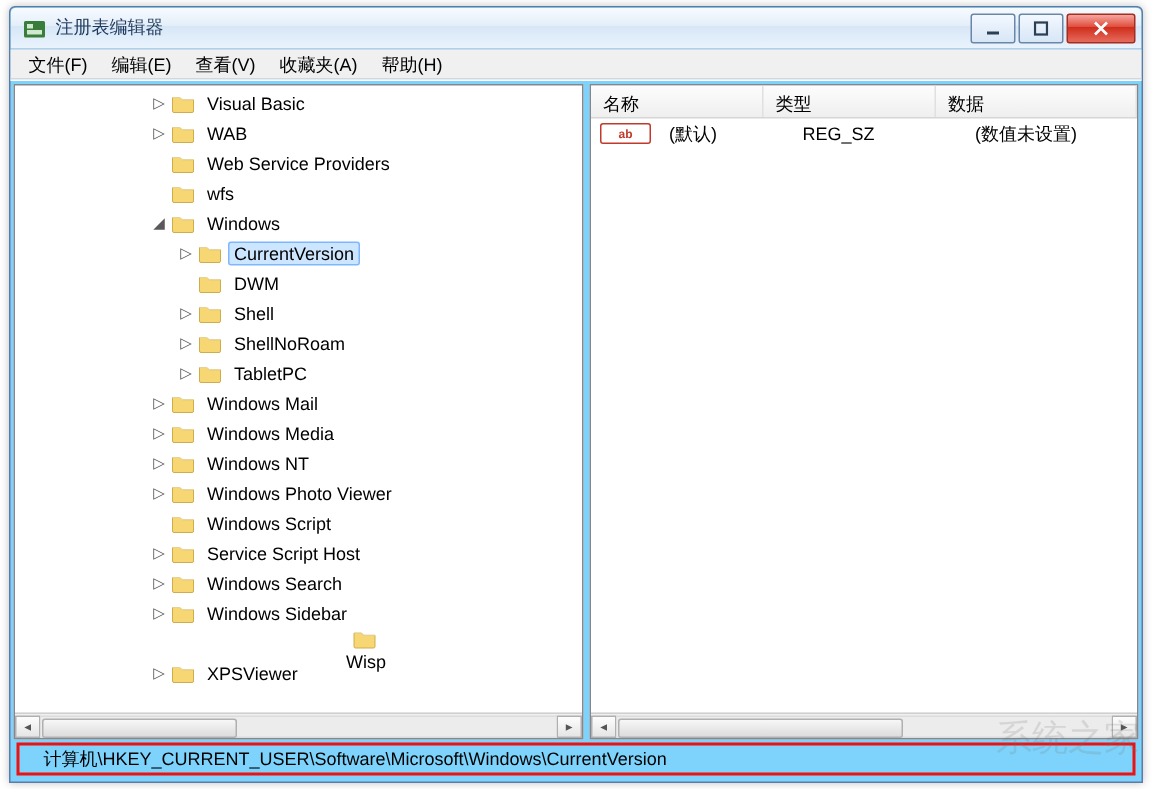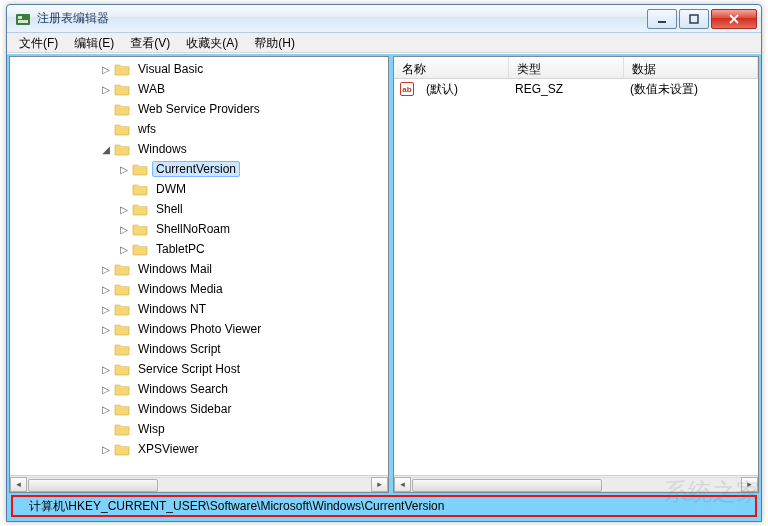--- a/index.html
+++ b/index.html
@@ -32,21 +32,21 @@
 
 .hscroll { height:17px; background:#f0f0f0; border-top:1px solid #cfcfcf; display:flex; align-items:center;}
 .hscroll .btn{ width:17px;height:15px;border:1px solid #b0b0b0; background:linear-gradient(#fdfdfd,#e5e5e5); display:flex;align-items:center;justify-content:center;font-size:9px;color:#555;}
 .hscroll .track{ flex:1;height:15px;background:#ececec;border-top:1px solid #dcdcdc;border-bottom:1px solid #dcdcdc;position:relative;}
 .hscroll .thumb{position:absolute;top:1px;height:13px;background:linear-gradient(#f7f7f7,#dcdcdc);border:1px solid #b0b0b0;border-radius:2px;}
 
 .listhdr { height:22px; display:flex; background:linear-gradient(#fdfdfd,#efefef); border-bottom:1px solid #d6d6d6;}
 .listhdr .col { padding:4px 8px; border-right:1px solid #e0e0e0; }
 .listrow { display:flex; align-items:center; height:20px; }
 .listrow .cell { padding:0 8px; }
-.ab-icon { width:14px;height:14px; margin-left:6px; margin-right:4px; border:1px solid #c0392b; border-radius:2px; display:flex;align-items:center;justify-content:center; font-size:8px; color:#c0392b; font-weight:bold; background:#fff;}
+.ab-icon { width:34px;height:14px; margin-left:6px; margin-right:4px; border:1px solid #c0392b; border-radius:2px; display:flex;align-items:center;justify-content:center; font-size:8px; color:#c0392b; font-weight:bold; background:#fff;}
 
 .status { height:22px; border:2px solid #e11; margin:0 4px 4px 4px; display:flex; align-items:center; padding:0 16px; color:#000; font-size:12px;}
 
 .watermark{position:absolute;right:8px;bottom:18px;opacity:.18;pointer-events:none;font-size:24px;color:#737373;}
 
 
 .folder svg{display:block;}
 </style>
 </head>
 <body>
@@ -266,21 +266,21 @@
           <div class="row" style="padding-left: 90px;">
             <span class="toggle">▷</span>
             <span class="folder">
               <svg width="16" height="14">
                 <path d="M1 3 h5 l1.5 1.5 H15 V12 a1 1 0 0 1 -1 1 H2 a1 1 0 0 1 -1 -1 Z" fill="#f7d774" stroke="#caa63e" stroke-width="0.6"></path>
                 <path d="M1 3 h5 l1.5 1.5 H15" fill="none" stroke="#fff" stroke-width="0.5" opacity="0.6"></path>
               </svg>
             </span>
             <span class="label">Windows Sidebar</span>
           </div>
-          <div class="row" style="padding-left: 90px;">
+          <div class="row" style="padding-left: 90px; flex-direction: column;">
             <span class="toggle"></span>
             <span class="folder">
               <svg width="16" height="14">
                 <path d="M1 3 h5 l1.5 1.5 H15 V12 a1 1 0 0 1 -1 1 H2 a1 1 0 0 1 -1 -1 Z" fill="#f7d774" stroke="#caa63e" stroke-width="0.6"></path>
                 <path d="M1 3 h5 l1.5 1.5 H15" fill="none" stroke="#fff" stroke-width="0.5" opacity="0.6"></path>
               </svg>
             </span>
             <span class="label">Wisp</span>
           </div>
           <div class="row" style="padding-left: 90px;">

